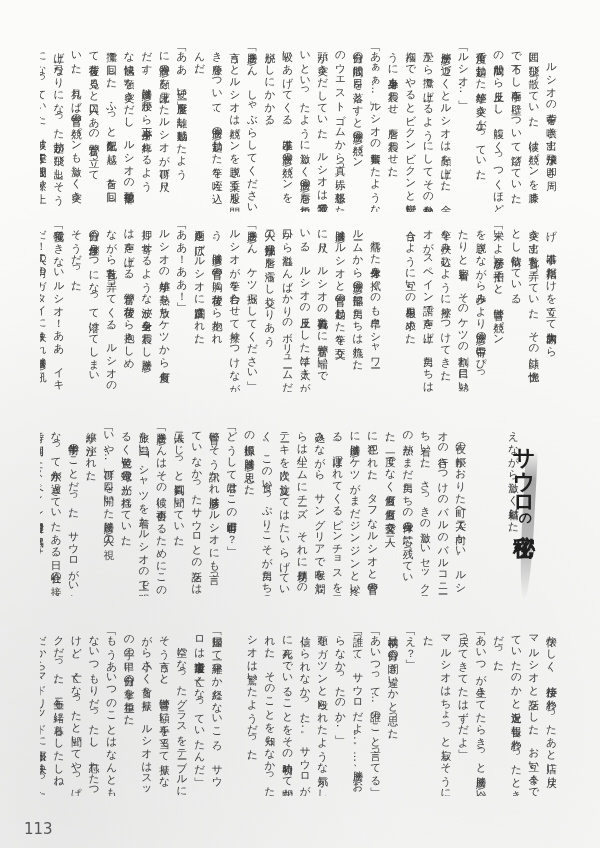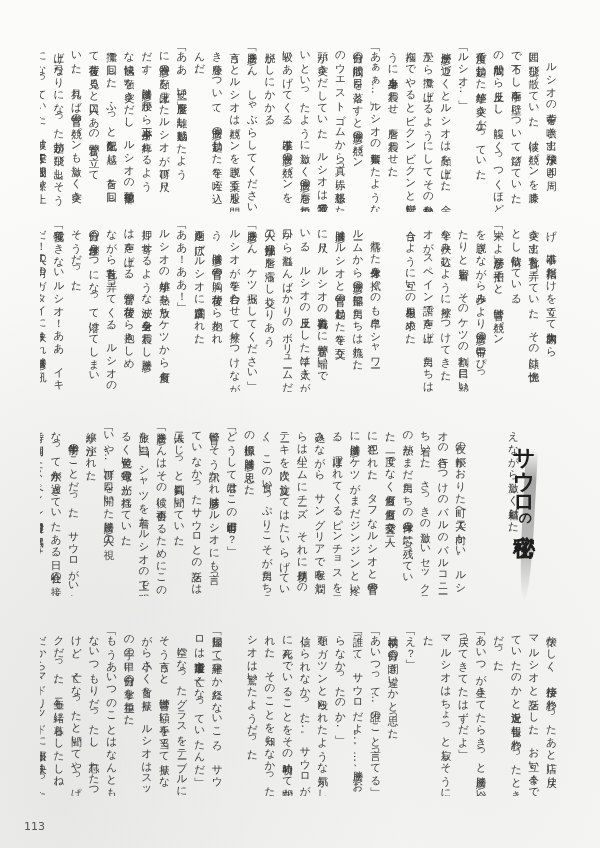--- a/index.html
+++ b/index.html
@@ -46,21 +46,21 @@
   .title {
     position:absolute; left:2px; top:0px;
     writing-mode:vertical-rl; -webkit-writing-mode:vertical-rl;
     font-family:"DejaVu Serif", serif;
     font-weight:bold; font-size:22px; line-height:26px;
     color:#1e1e1e; letter-spacing:-1px;
   }
   .title .no { font-size:13px; }
   .page-number {
     position:absolute; left:24px; top:820px;
-    font-family:"DejaVu Sans", sans-serif; font-size:11px; color:#555;
+    font-family:"DejaVu Sans", sans-serif; font-size:15px; color:#555;
   }
 </style>
 </head>
 <body>
 
 <div class="paper-tex"></div>
 
 <div class="band" id="band1">
     <span class="col indent">ルシオの背中を噴き出す飛沫が叩き周</span>
     <span class="col">囲に飛び散っていた。彼は競パンを膝ま</span>

